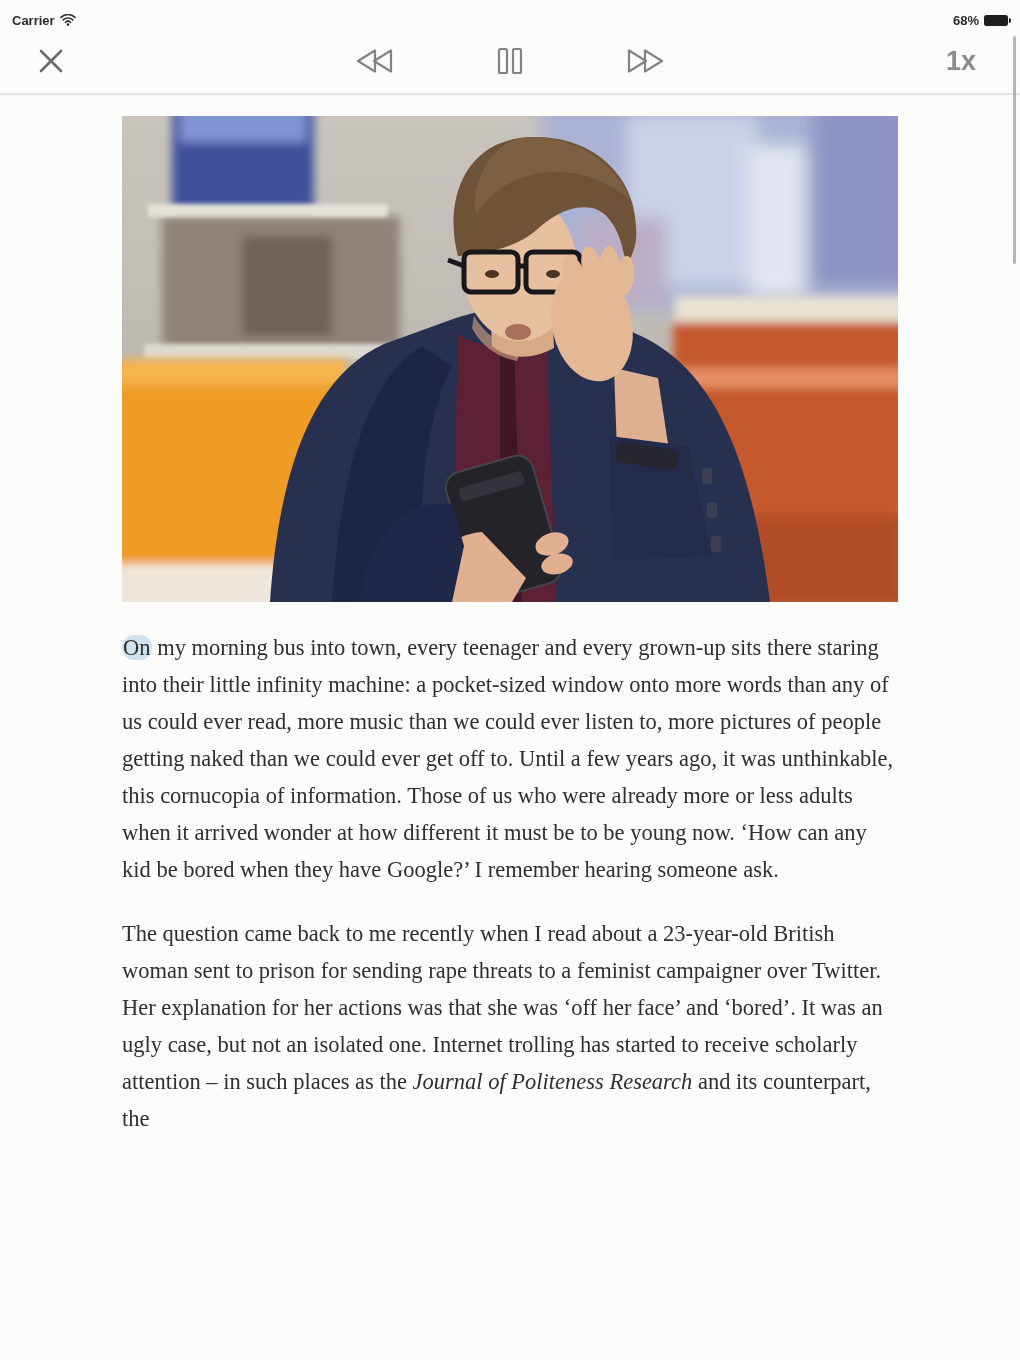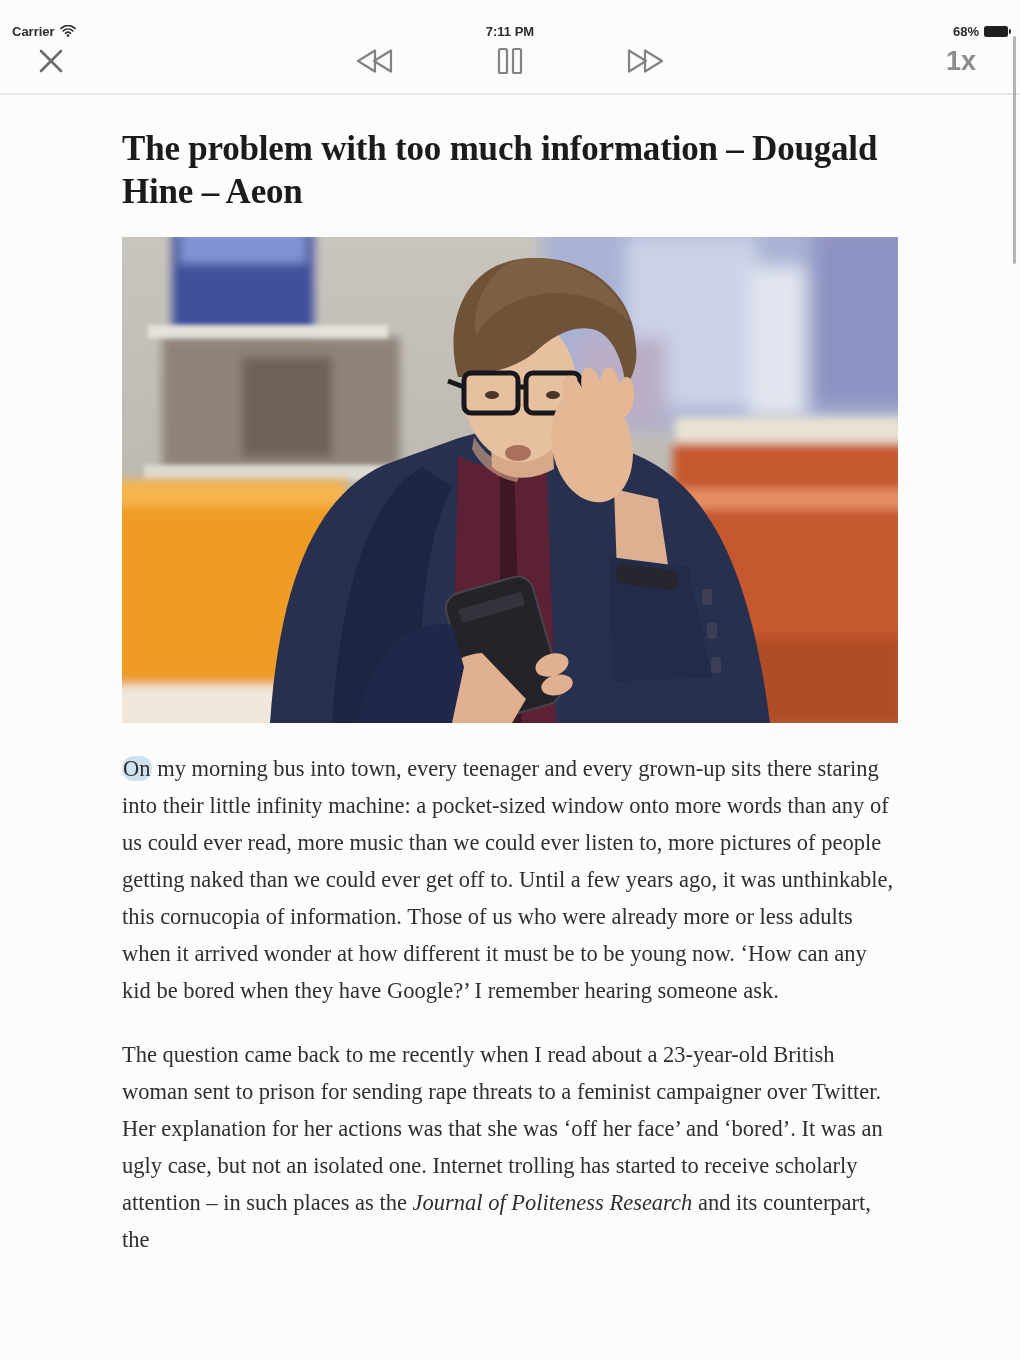--- a/index.html
+++ b/index.html
@@ -4,21 +4,21 @@
 <style>
   * { margin:0; padding:0; box-sizing:border-box; }
   html,body { background:#ffffff; }
   .screen {
     position:relative; width:1020px; height:1360px;
     background:#fcfcfb; overflow:hidden;
     font-family:"Liberation Sans", sans-serif;
   }
   
   .status-bar {
-    position:absolute; top:17px; left:0; right:0; height:28px;
+    position:absolute; top:6px; left:0; right:0; height:28px;
     display:flex; align-items:center; justify-content:space-between;
     padding:0 12px; font-size:13px; font-weight:700; color:#2c2c2c;
   }
   .sb-left, .sb-right { display:flex; align-items:center; gap:5px; }
   .sb-center {
     position:absolute; left:0; right:0; text-align:center; pointer-events:none;
   }
   .battery-icon { display:inline-block; position:relative; width:24px; height:11px;
     background:#1f1f1f; border-radius:2.5px; }
   .battery-icon::after { content:""; position:absolute; right:-3px; top:3px;
@@ -55,23 +55,20 @@
 
   <header class="status-bar">
     <div class="sb-left">
       <span>Carrier</span>
       <svg width="16" height="12" viewBox="0 0 16 12">
         <path d="M1,3.4 C5,-0.4 11,-0.4 15,3.4" fill="none" stroke="#2c2c2c" stroke-width="1.6" stroke-linecap="round"></path>
         <path d="M3.2,5.9 C6,3.3 10,3.3 12.8,5.9" fill="none" stroke="#2c2c2c" stroke-width="1.6" stroke-linecap="round"></path>
         <path d="M5.4,8.3 C7,6.8 9,6.8 10.6,8.3" fill="none" stroke="#2c2c2c" stroke-width="1.6" stroke-linecap="round"></path>
         <circle cx="8" cy="10.6" r="1.3" fill="#2c2c2c"></circle>
       </svg>
-    </div>
-    <div class="sb-center">
-      <span>7:11 PM</span>
     </div>
     <div class="sb-right">
       <span>68%</span>
       <span class="battery-icon"></span>
     </div>
   </header>
 
   <nav class="toolbar">
     <button class="close-button">
       <svg width="30" height="30" viewBox="0 0 30 30">
@@ -96,21 +93,20 @@
           <polygon points="3,4.5 20,15 3,25.5" fill="none" stroke="#828282" stroke-width="2.2" stroke-linejoin="round"></polygon>
           <polygon points="19,4.5 36,15 19,25.5" fill="none" stroke="#828282" stroke-width="2.2" stroke-linejoin="round"></polygon>
         </svg>
       </button>
     </div>
     <button class="speed-button">1x</button>
   </nav>
   <div class="toolbar-divider"></div>
 
   <main class="article">
-    <h1>The problem with too much information – Dougald Hine – Aeon</h1>
 
     <figure class="hero">
       <svg viewBox="0 0 776 486" preserveAspectRatio="none">
         <defs>
           <filter id="b2" x="-30%" y="-30%" width="160%" height="160%">
               <feGaussianBlur stdDeviation="2"></feGaussianBlur>
             </filter>
           <filter id="b5" x="-30%" y="-30%" width="160%" height="160%">
               <feGaussianBlur stdDeviation="5"></feGaussianBlur>
             </filter>

